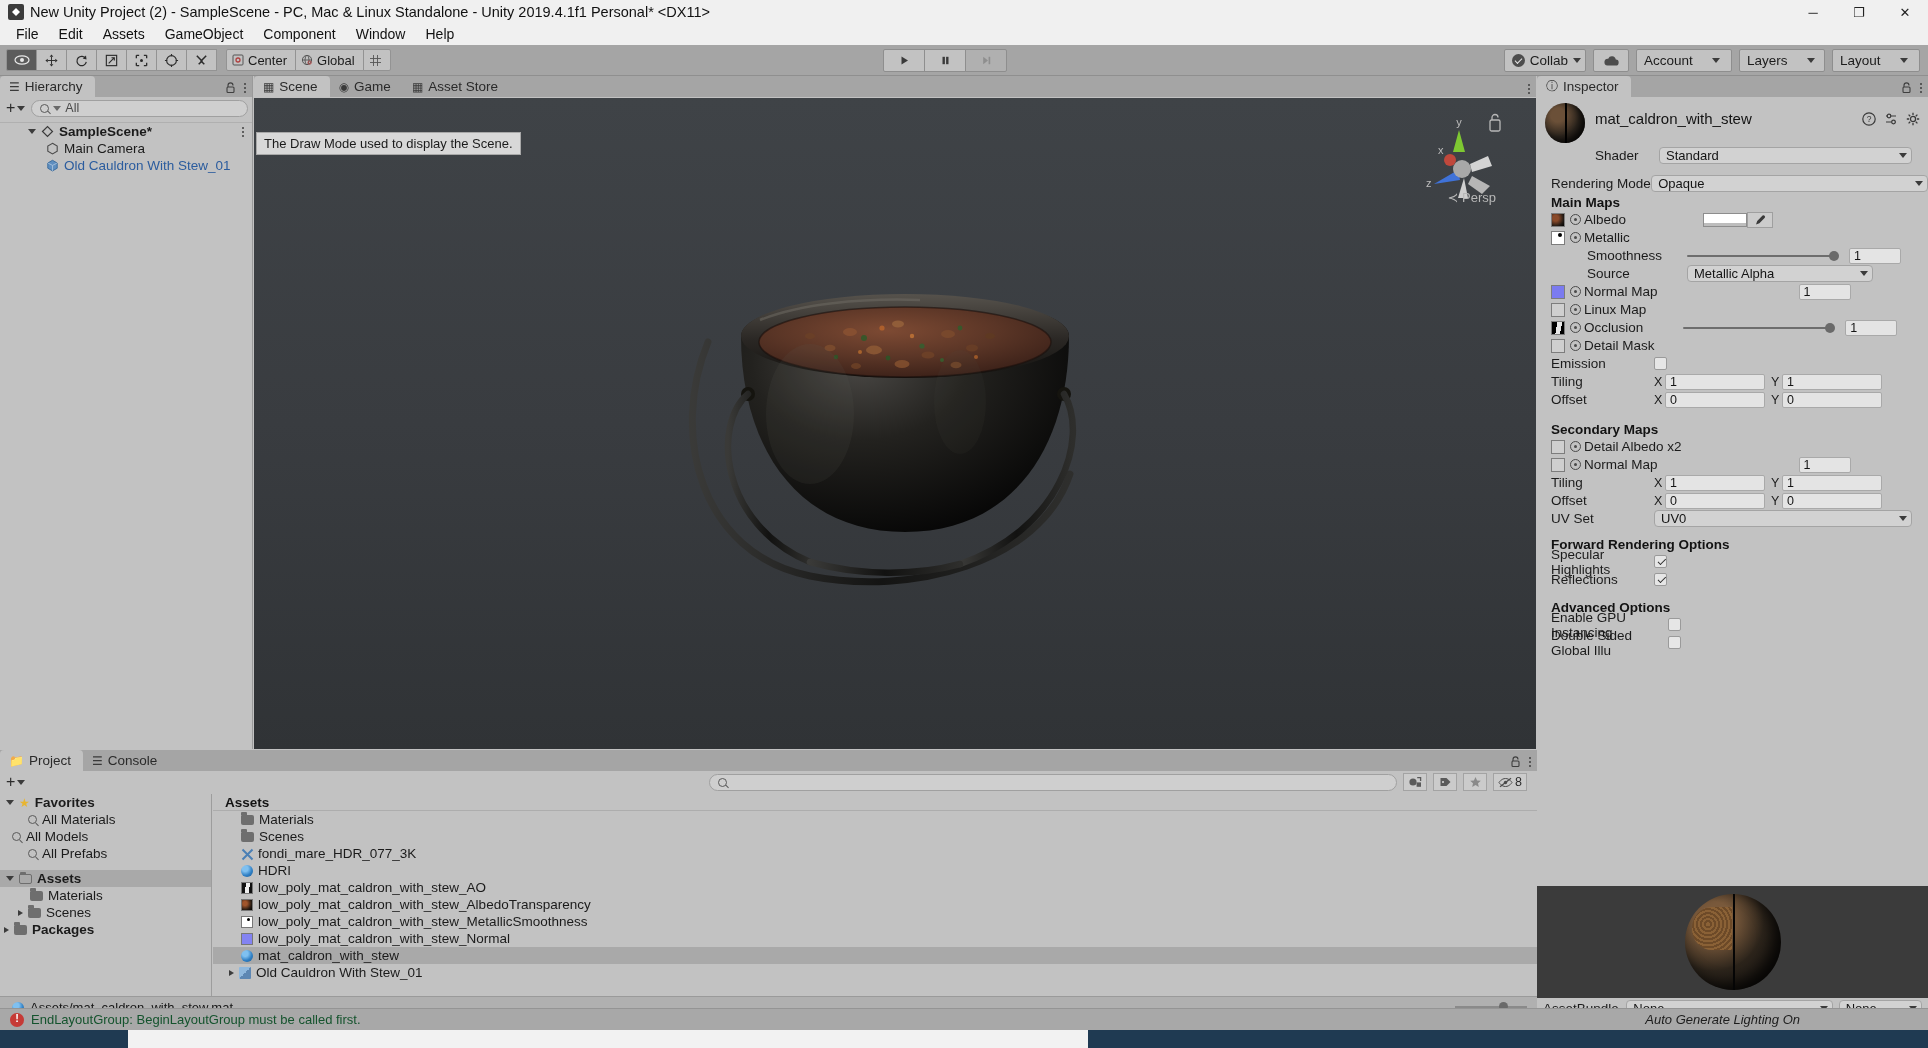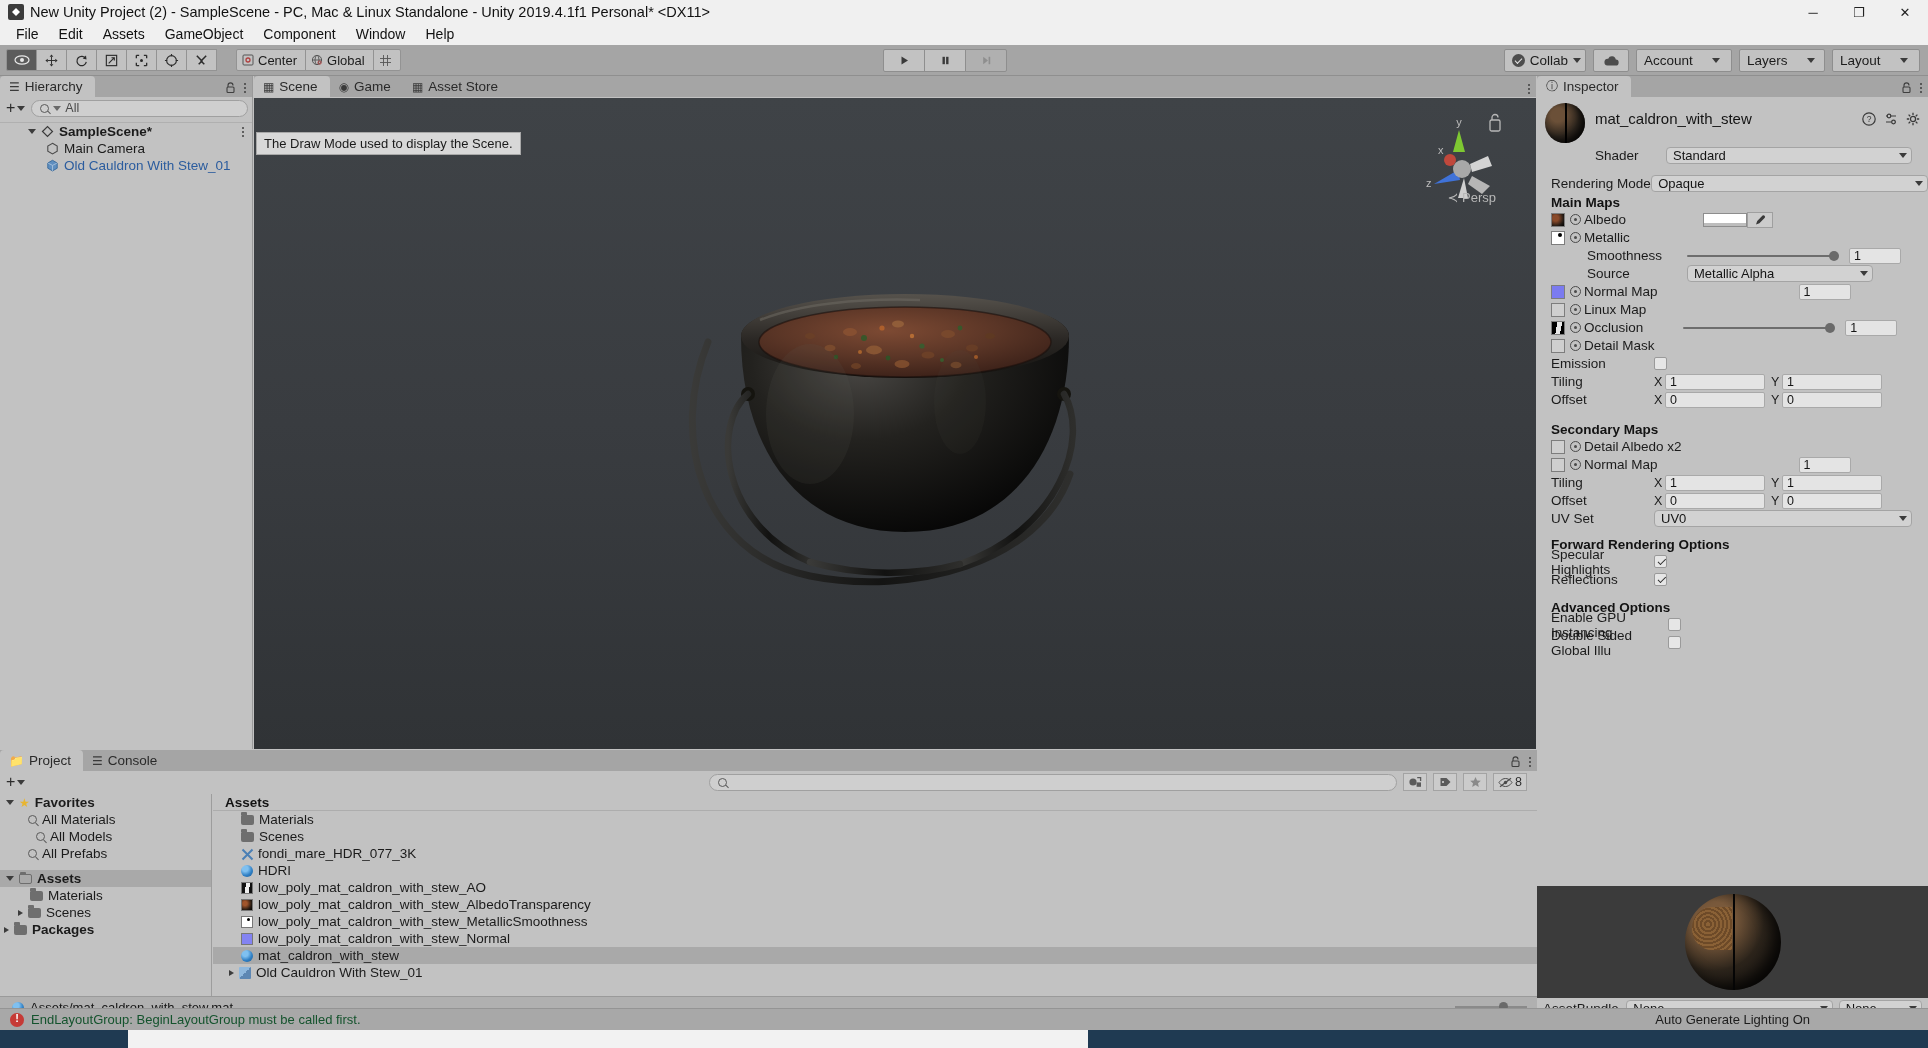--- a/index.html
+++ b/index.html
@@ -47,21 +47,21 @@
   }
   .tool-group { display: flex; align-items: center; margin-left: 6px; }
   .tbtn {
     height: 22px; min-width: 31px; background: #c2c2c2; border: 1px solid #939393;
     margin-left: -1px; display: flex; align-items: center; justify-content: center;
     color: #2b2b2b; cursor: default;
   }
   .tbtn:first-child { margin-left: 0; border-radius: 2px 0 0 2px; }
   .tbtn.active { background: #5c5c5c; color: #e8e8e8; }
   .tbtn svg { display: block; }
-  .pivot-group { display: flex; align-items: center; margin-left: 20px; }
+  .pivot-group { display: flex; align-items: center; margin-left: 10px; }
   .pivot-btn {
     height: 22px; background: #c2c2c2; border: 1px solid #939393; margin-left: -1px;
     display: flex; align-items: center; gap: 4px; padding: 0 8px 0 5px; font-size: 13px;
     color: #1c1c1c; cursor: default;
   }
   .pivot-btn:first-child { border-radius: 2px 0 0 2px; }
   .pivot-btn:last-child { border-radius: 0 2px 2px 0; }
 
   .play-group { position: absolute; left: 884px; top: 4px; display: flex; }
   .pbtn {
@@ -159,21 +159,21 @@
   .insp-head { display: flex; align-items: flex-start; padding: 6px 8px 0 8px; gap: 10px; }
   .mat-thumb {
     width: 40px; height: 40px; border-radius: 50%; flex: none;
     background: radial-gradient(circle at 32% 30%, #6b5038 0 18%, #2a231c 55%, #0d0d0d 100%);
     box-shadow: inset -4px -3px 6px rgba(0,0,0,.7);
     position: relative; overflow: hidden;
   }
   .mat-thumb::after { content:""; position:absolute; left:50%; top:0; width:1.5px; height:100%; background:#000; }
   .insp-name { font-size: 15px; color: #141414; padding-top: 7px; }
   .insp-head-icons { margin-left: auto; display: flex; align-items: center; gap: 8px; padding-top: 9px; color: #2f2f2f; }
-  .shader-row { display: flex; align-items: center; gap: 15px; padding: 4px 8px 0 58px; }
+  .shader-row { display: flex; align-items: center; gap: 8px; padding: 4px 8px 0 58px; }
   .shader-lbl { font-size: 13.5px; width: 56px; color: #1b1b1b; }
   .dd {
     height: 17px; background: #d2d2d2; border: 1px solid #a4a4a4; border-radius: 4px;
     display: flex; align-items: center; justify-content: space-between; padding: 0 4px 0 6px;
     font-size: 13px; color: #141414; cursor: default;
   }
   .irow { display: flex; align-items: center; height: 17px; margin: 1px 0; padding-left: 14px; }
   .ilabel { font-size: 13.5px; color: #1b1b1b; }
   .section-hdr { font-size: 13.5px; font-weight: bold; color: #131313; padding-left: 14px; margin: 3px 0 1px 0; }
   .tex-slot { width: 14px; height: 14px; border: 1px solid #7d7d7d; flex: none; background: #cfcfcf; }
@@ -261,21 +261,21 @@
 
   
   .statusbar {
     position: absolute; left: 0; bottom: 18px; width: 1928px; height: 22px; background: #a8a8a8;
     display: flex; align-items: center; padding-left: 10px; gap: 7px;
     border-top: 1px solid #949494;
   }
   .err-ico { width: 14px; height: 14px; border-radius: 50%; background: #c63a36; position: relative; flex:none; }
   .err-ico::after { content:"!"; position:absolute; left:0; right:0; top:-1px; text-align:center; color:#fff; font-size:11px; font-weight:bold; }
   .status-msg { font-size: 13px; color: #14532d; }
-  .auto-light { position: absolute; right: 118px; font-size: 13px; color: #1c1c1c; }
+  .auto-light { position: absolute; right: 128px; font-size: 13px; color: #1c1c1c; font-style: italic; }
   .taskbar { position: absolute; left: 0; bottom: 0; width: 1928px; height: 18px; background: #1f3a52; }
   .taskbar .tb-item { position: absolute; left: 128px; top: 0; width: 960px; height: 18px; background: #f2f2f2; }
 </style>
 </head>
 <body>
 
 <div class="app">
 
   <div class="titlebar">
     <div class="app-icon"></div>
@@ -990,21 +990,21 @@
     <div class="pj-left">
       <div class="pj-row" style="padding-left:6px;">
         <span class="tri open"></span>
         <span class="star-ico">★</span>
         <b>Favorites</b>
       </div>
       <div class="pj-row" style="padding-left:28px;">
         <span class="mag"></span>
         <span>All Materials</span>
       </div>
-      <div class="pj-row" style="padding-left:36px;">
+      <div class="pj-row" style="padding-left:12px;">
         <span class="mag"></span>
         <span>All Models</span>
       </div>
       <div class="pj-row" style="padding-left:28px;">
         <span class="mag"></span>
         <span>All Prefabs</span>
       </div>
       <div style="height:8px;"></div>
       <div class="pj-row sel" style="padding-left:6px;">
         <span class="tri open"></span>

